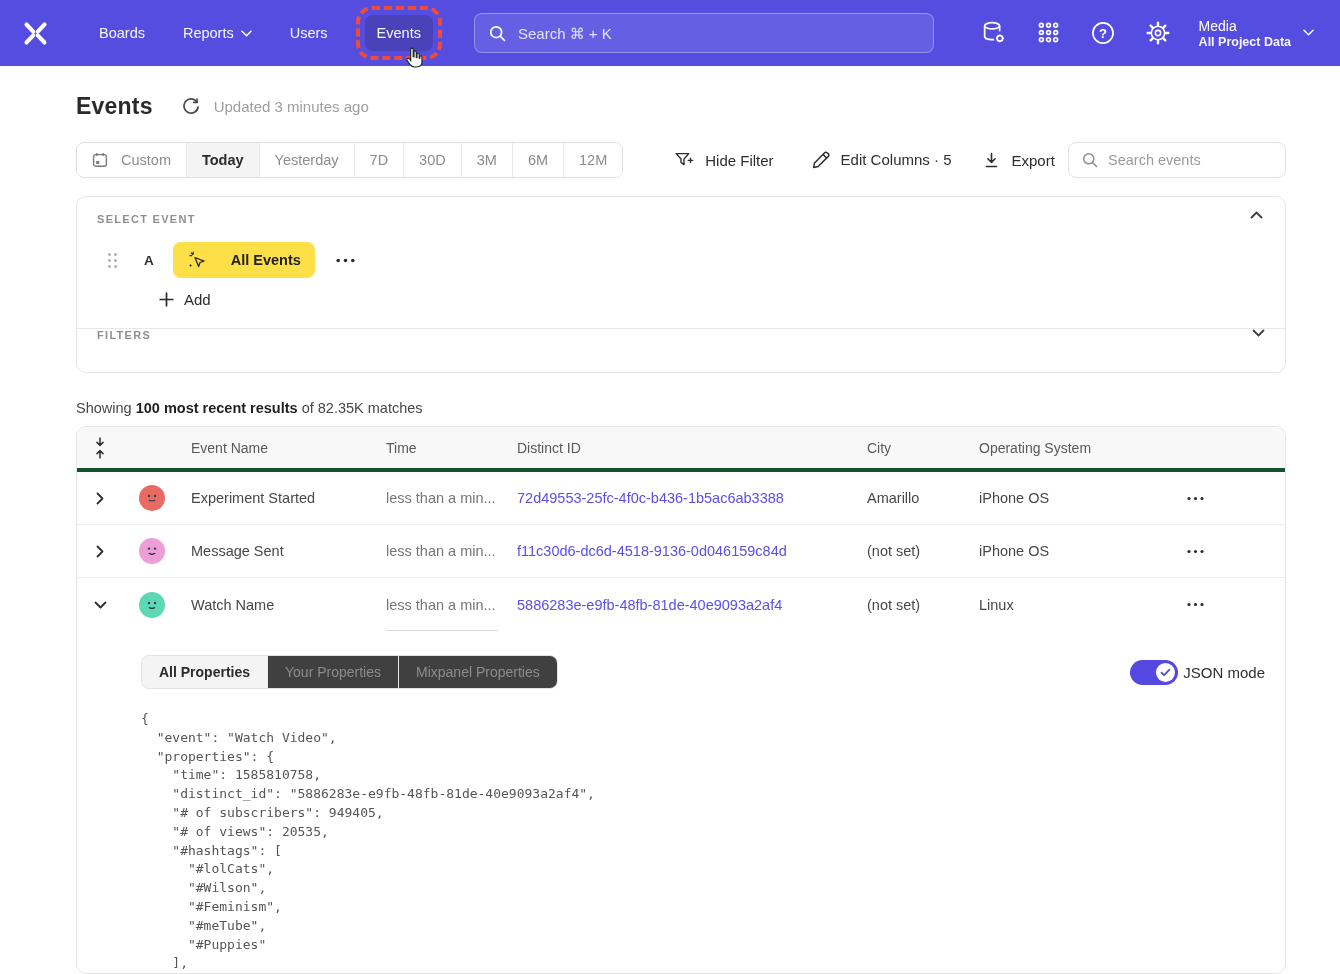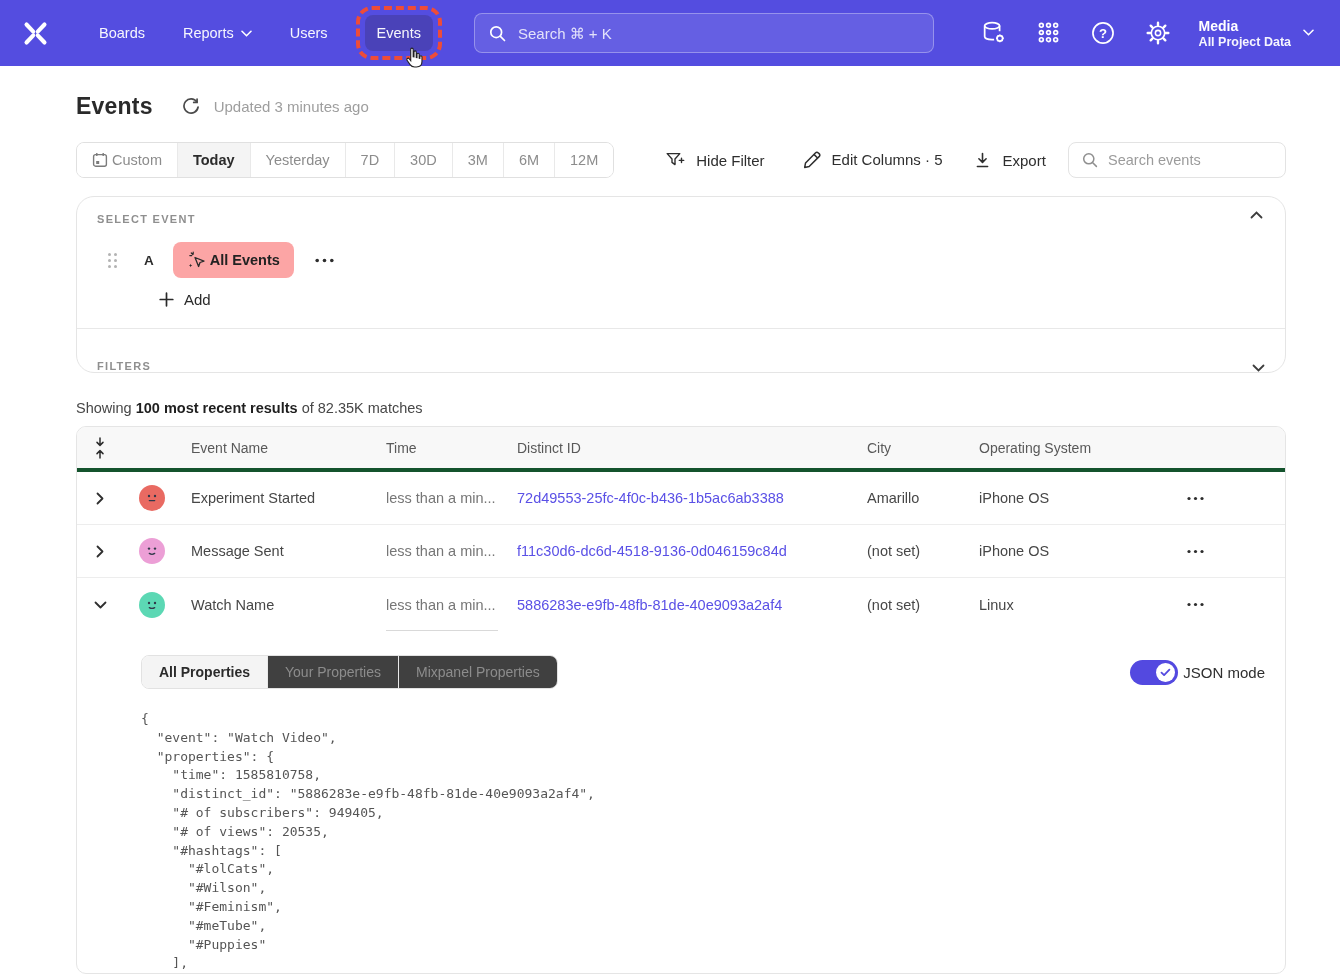--- a/index.html
+++ b/index.html
@@ -17,52 +17,52 @@
   .nav-item{color:rgba(255,255,255,.95);font-size:14.5px;font-weight:500;padding:10px 12px;border-radius:8px;cursor:pointer;display:flex;align-items:center;gap:7px;text-decoration:none;white-space:nowrap}
   .nav-item.active{background:var(--active-nav-bg);}
   .annotation{border:4px dashed var(--annotation-red);border-radius:16px;padding:5px;position:relative;margin:-9px 2px;}
   .cursor-hand{position:absolute;right:14px;bottom:-14px;z-index:5}
   .nav-search{margin-left:30px;width:460px;height:40px;border:1px solid rgba(255,255,255,.32);background:rgba(255,255,255,.10);border-radius:8px;display:flex;align-items:center;padding:0 14px;gap:12px}
   .nav-search input{flex:1;background:transparent;border:none;outline:none;color:#fff;font-size:15px;font-family:"Liberation Sans",sans-serif}
   .nav-search input::placeholder{color:rgba(255,255,255,.82)}
   .nav-right{margin-left:auto;display:flex;align-items:center;gap:31px;color:rgba(255,255,255,.92)}
   .nav-icon{cursor:pointer;display:flex;align-items:center;justify-content:center}
   .project{display:flex;align-items:center;gap:12px;cursor:pointer;margin-left:-2px}
-  .project-name{font-size:14px;font-weight:700;color:#fff;line-height:1.35}
+  .project-name{font-size:14px;font-weight:400;color:#fff;line-height:1.35}
   .project-scope{font-size:12.5px;font-weight:600;color:rgba(255,255,255,.94)}
   
   .content{padding:27px 54px 0 76px;}
   .title-row{display:flex;align-items:center;gap:14px}
   .page-title{font-size:23px;font-weight:700;color:#2a2a2a;letter-spacing:.2px;margin-right:15px}
   .refresh-btn{cursor:pointer;color:#4a4a4a}
   .updated{font-size:15px;color:#9e9e9e}
   
   .toolbar{display:flex;align-items:center;margin-top:22px;height:36px}
   .segmented{display:inline-flex;border:1px solid #e0e0e0;border-radius:8px;overflow:hidden;height:36px;background:#fff}
-  .segment{display:flex;align-items:center;gap:4px;padding:0 15px;font-size:14.5px;color:#8c8c8c;cursor:pointer;border-left:1px solid #e9e9e9;background:#fff;white-space:nowrap}
+  .segment{display:flex;align-items:center;gap:13px;padding:0 15px;font-size:14.5px;color:#8c8c8c;cursor:pointer;border-left:1px solid #e9e9e9;background:#fff;white-space:nowrap}
   .segment:first-child{border-left:none}
   .segment.selected{background:#f4f4f4;color:#2b2b2b;font-weight:700}
   .tool-btn{display:flex;gap:11px;font-size:15px;font-weight:500;color:#2e2e2e;cursor:pointer;white-space:nowrap}
   .tb1{margin-left:52px}.tb2{margin-left:38px}.tb3{margin-left:32px}
   .search-events{margin-left:auto;width:218px;height:36px;border:1px solid #e3e3e3;border-radius:8px;display:flex;align-items:center;padding:0 13px;gap:10px;background:#fff}
   .search-events input{flex:1;border:none;outline:none;font-size:14.5px;color:#444;font-family:"Liberation Sans",sans-serif;min-width:0}
   .search-events input::placeholder{color:#9b9b9b}
   
-  .qcard{margin-top:18px;border:1px solid #e5e5e5;border-radius:18px;background:#fff}
+  .qcard{margin-top:18px;border:1px solid #e5e5e5;border-radius:10px;background:#fff}
   .qsection{padding:16px 20px 20px;position:relative}
   .qlabel{font-size:11px;font-weight:700;letter-spacing:1.3px;color:#8f8f8f}
   .collapse-toggle{position:absolute;right:22px;top:14px;cursor:pointer;color:#3d3d3d}
   .event-row{display:flex;align-items:center;margin-top:17px;height:36px}
   .drag-handle{margin-left:10px;cursor:grab;color:#b3b3b3}
   .clause-letter{margin-left:26px;font-size:13.5px;font-weight:700;color:#2d2d2d}
-  .event-chip{margin-left:19px;background:#fca5a5;border-radius:8px;height:36px;display:flex;align-items:center;gap:3px;padding:0 14px;font-size:14.5px;font-weight:700;color:#222;cursor:pointer}
+  .event-chip{margin-left:19px;background:#fde047;border-radius:8px;height:36px;display:flex;align-items:center;gap:24px;padding:0 14px;font-size:14.5px;font-weight:700;color:#222;cursor:pointer}
   .more-dots{margin-left:17px;cursor:pointer;padding:4px}
   .add-row{display:flex;align-items:center;gap:10px;margin-left:62px;margin-top:13px;cursor:pointer;font-size:15px;font-weight:500;color:#2a2a2a;width:max-content}
   .qdivider{border-top:1px solid #e8e8e8}
-  .filters-section{height:43px;display:flex;align-items:flex-end;padding:0 20px}
+  .filters-section{height:43px;display:flex;align-items:flex-start;padding:0 20px}
   .filters-section .collapse2{margin-left:auto;cursor:pointer;color:#3d3d3d}
   
   .summary{margin-top:27px;font-size:14.5px;color:#474747}
   .summary b{color:#1f1f1f}
   
   .tcard{margin-top:10px;border:1px solid #e5e5e5;border-radius:10px;background:#fff;overflow:hidden}
   .tgrid{display:grid;grid-template-columns:46px 52px 195px 131px 350px 112px 190px 1fr;align-items:center;padding-left:16px}
   .thead{height:45px;background:#f8f8f8;border-bottom:4px solid #14532d;font-size:14px;color:#595959;font-weight:500}
   .trow{height:53px;border-bottom:1px solid #ededed;font-size:14.5px;color:#474747}
   .trow.expanded{border-bottom:none;position:relative}

